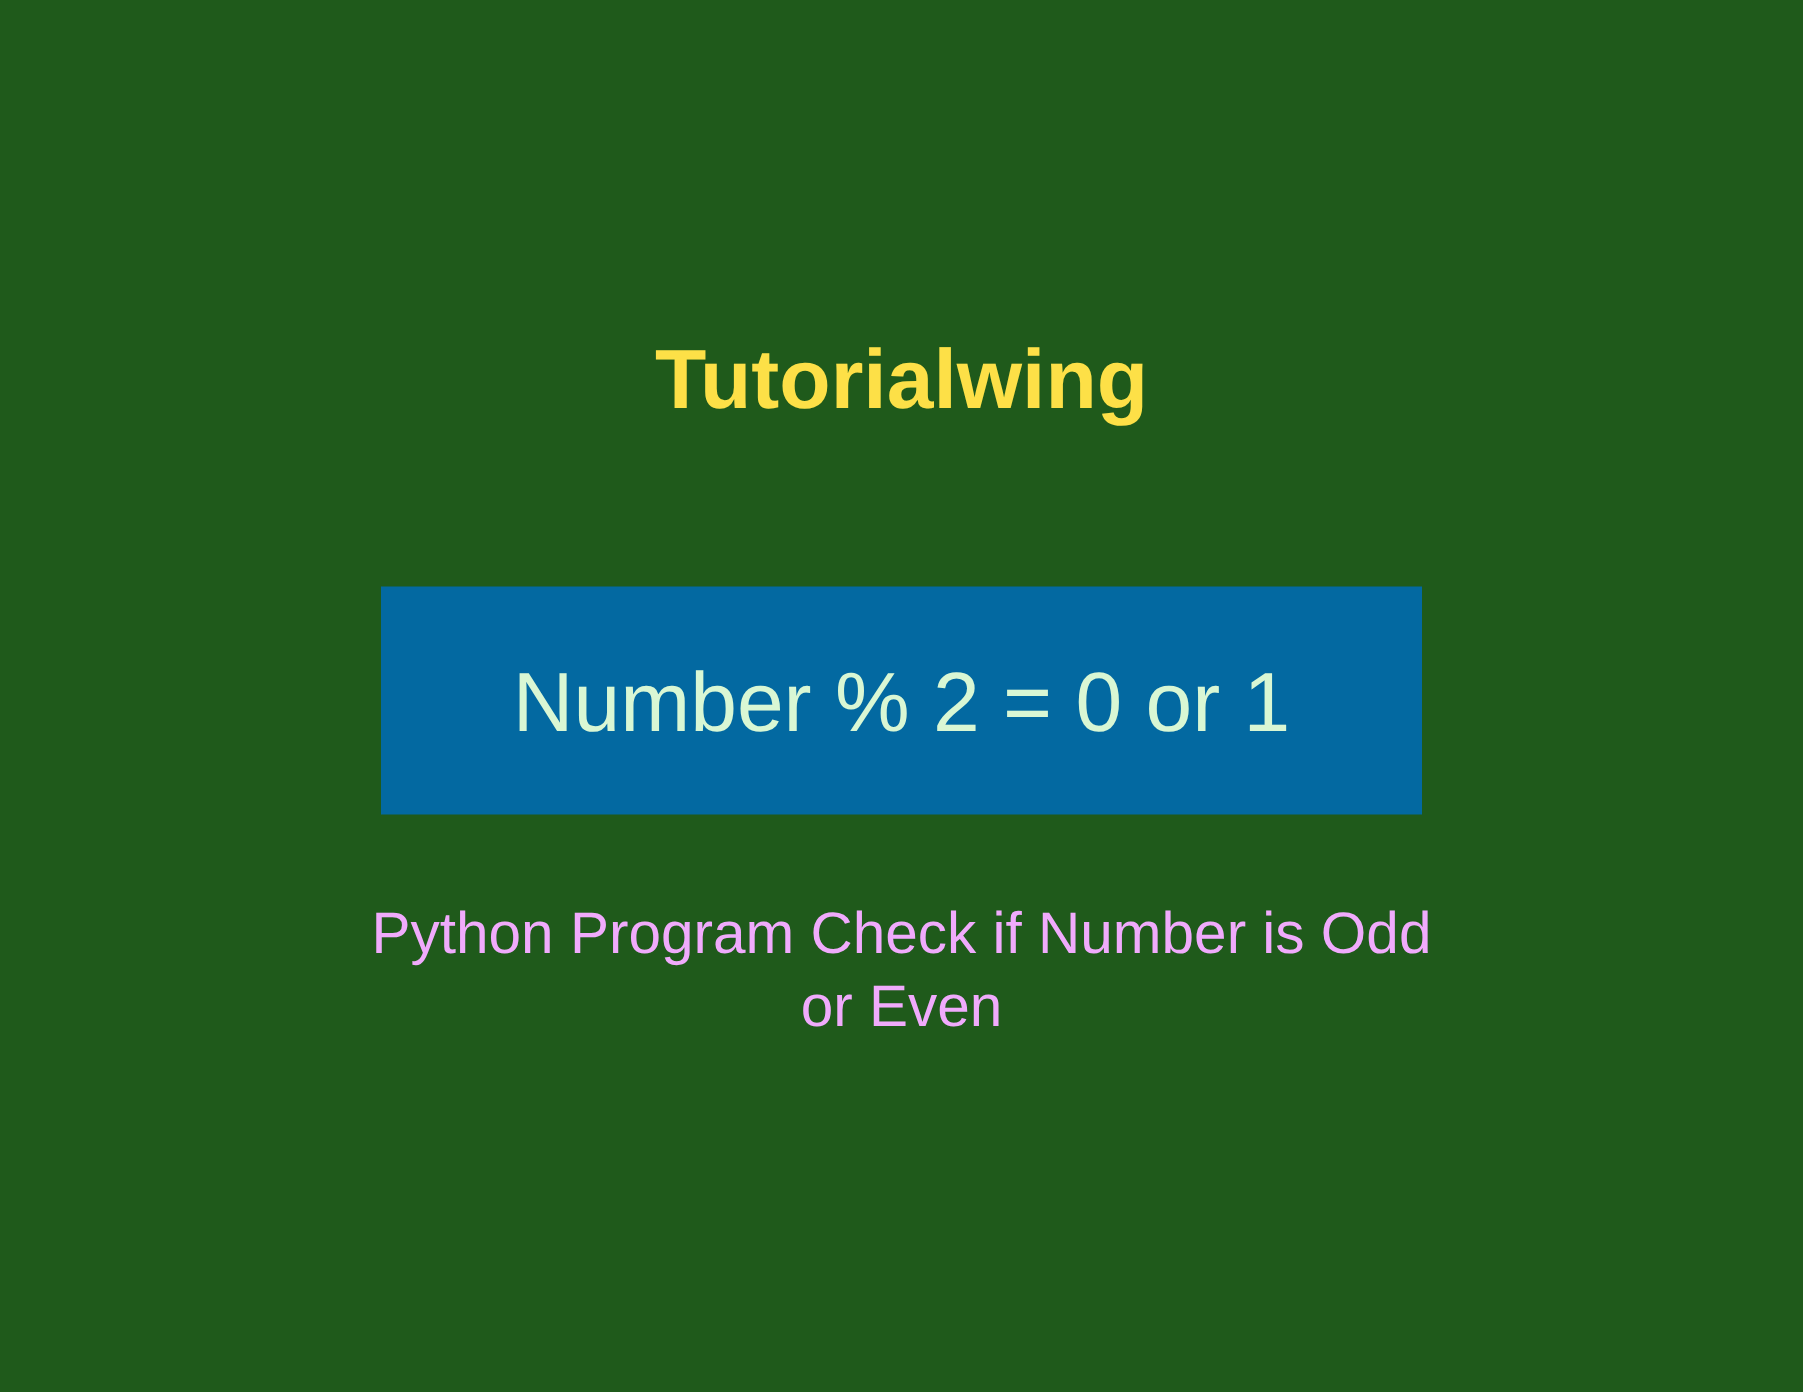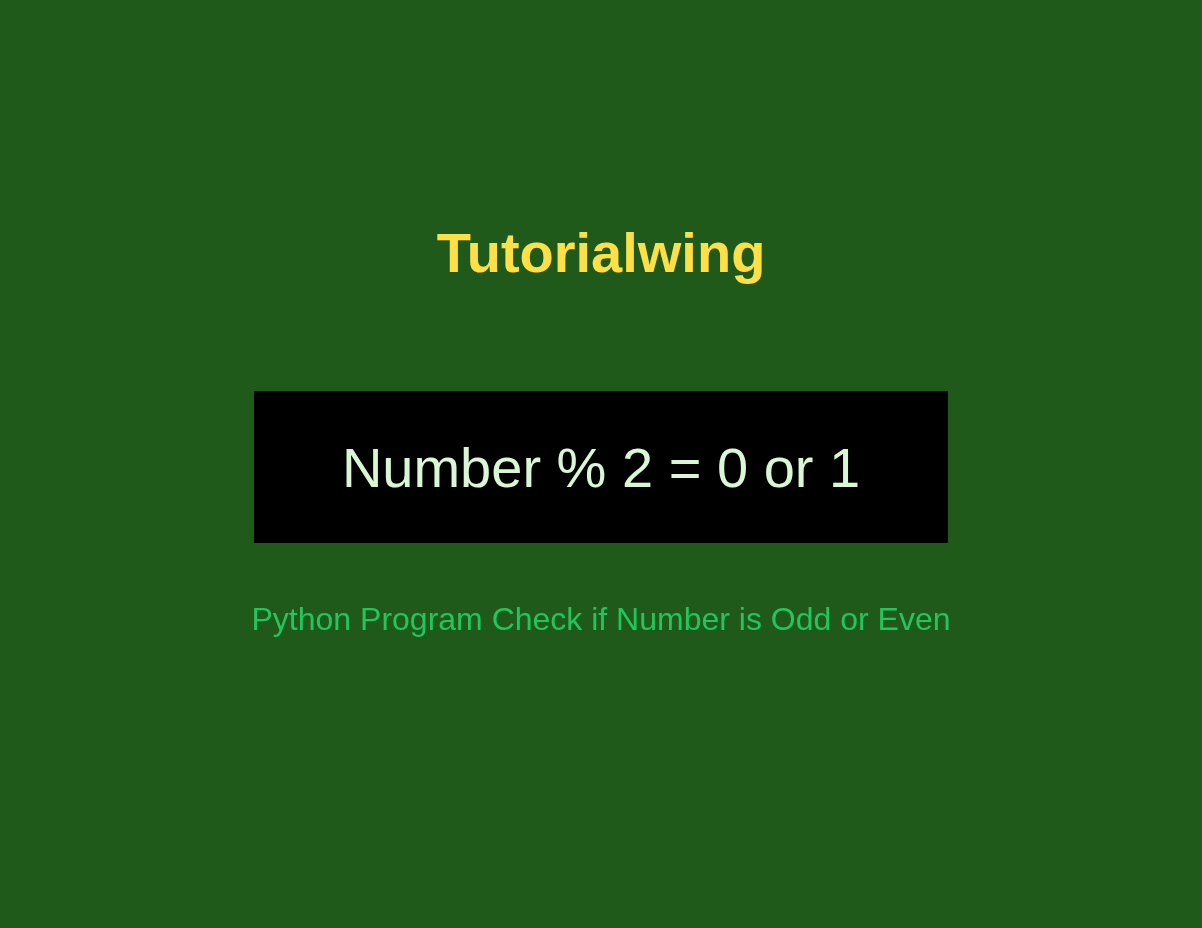--- a/index.html
+++ b/index.html
@@ -18,37 +18,37 @@
       overflow: hidden;
     }
     .title {
       color: #fde047;
       font-size: 56px;
       font-weight: 700;
       margin-top: 220px;
       text-align: center;
     }
     .code-box {
-      background-color: #000000;
+      background-color: #0369a1;
       width: 694px;
       height: 152px;
       margin-top: 106px;
       display: flex;
       align-items: center;
       justify-content: center;
     }
     .code-text {
       color: #d9f7d4;
       font-size: 56px;
       font-weight: 400;
       text-align: center;
     }
     .description {
-      color: #22c55e;
-      font-size: 32px;
+      color: #f0abfc;
+      font-size: 39px;
       font-weight: 400;
       margin-top: 56px;
       text-align: center;
       line-height: 1.25;
       max-width: 720px;
     }
   </style>
 </head>
 <body>
 

